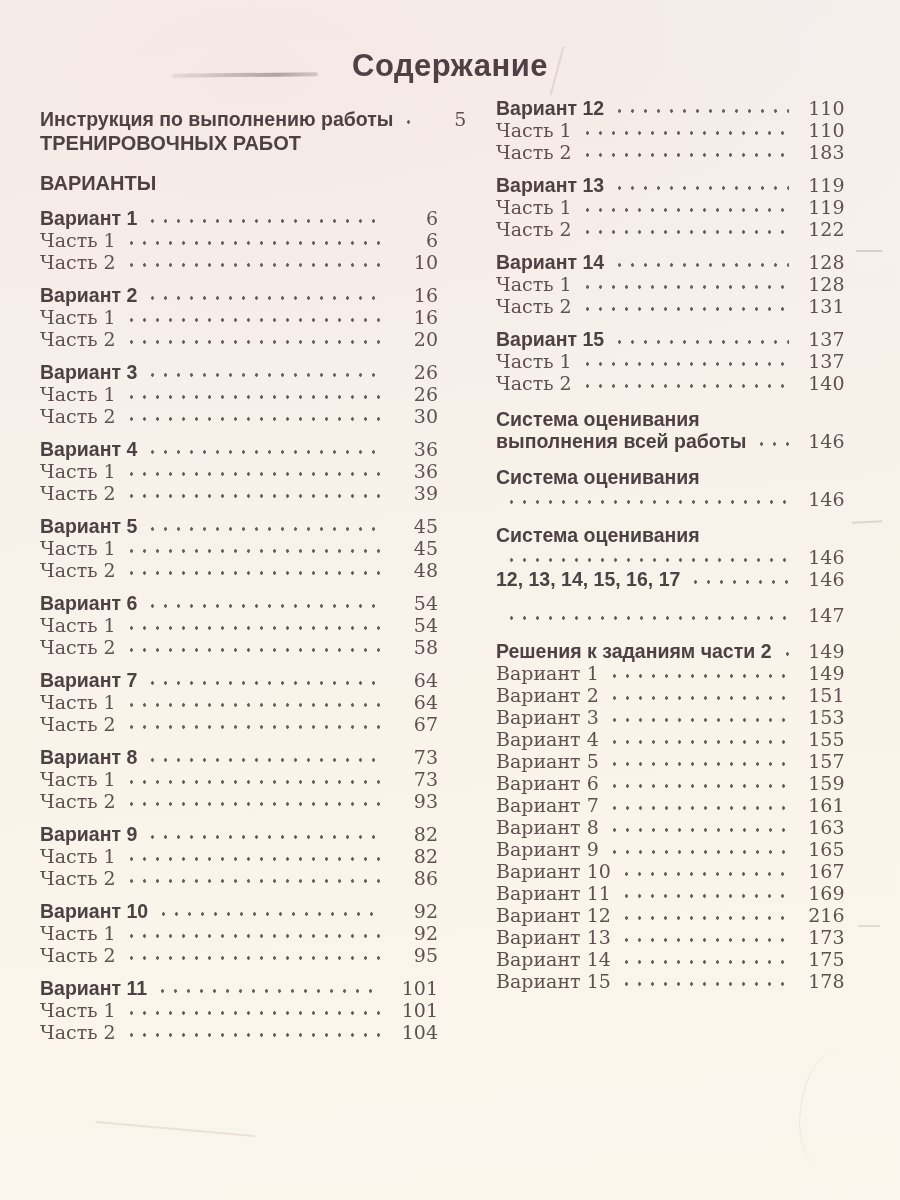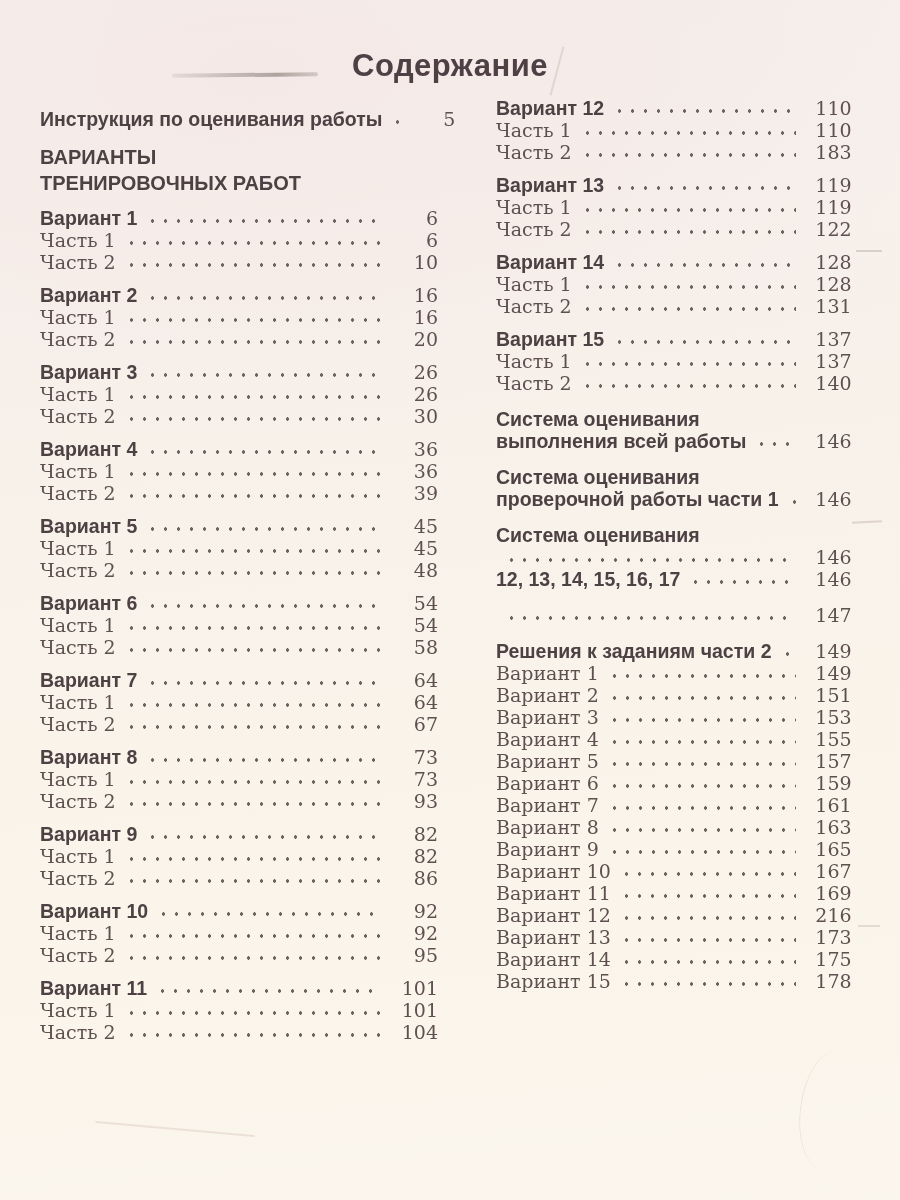--- a/index.html
+++ b/index.html
@@ -95,29 +95,29 @@
   <div class="artifact a-streak-2"></div>
   <div class="artifact a-streak-3"></div>
   <div class="artifact a-crease-bl"></div>
   <div class="artifact a-scratch-br"></div>
 
   <h1 class="title">Содержание</h1>
 
   <div class="columns">
     <div class="col col-left" id="col-left">
         <div class="row bold g1">
-          <span class="label">Инструкция по оценивания работы</span>
+          <span class="label">Инструкция по выполнению работы</span>
           <span class="dots"></span>
           <span class="num">5</span>
+        </div>
+        <div class="row heading">
+          <span class="label">ТРЕНИРОВОЧНЫХ РАБОТ</span>
         </div>
         <div class="row heading g2">
           <span class="label">ВАРИАНТЫ</span>
-        </div>
-        <div class="row heading">
-          <span class="label">ТРЕНИРОВОЧНЫХ РАБОТ</span>
         </div>
         <div class="row bold g1">
           <span class="label">Вариант 1</span>
           <span class="dots"></span>
           <span class="num">6</span>
         </div>
         <div class="row">
           <span class="label">Часть 1</span>
           <span class="dots"></span>
           <span class="num">6</span>
@@ -344,21 +344,20 @@
         </div>
         <div class="row bold">
           <span class="label">выполнения всей работы</span>
           <span class="dots"></span>
           <span class="num">146</span>
         </div>
         <div class="row bold g2">
           <span class="label">Система оценивания</span>
         </div>
         <div class="row bold">
-          <span class="label">проверочной работы части 1</span>
           <span class="dots"></span>
           <span class="num">146</span>
         </div>
         <div class="row bold g2">
           <span class="label">Система оценивания</span>
         </div>
         <div class="row bold">
           <span class="dots"></span>
           <span class="num">146</span>
         </div>

